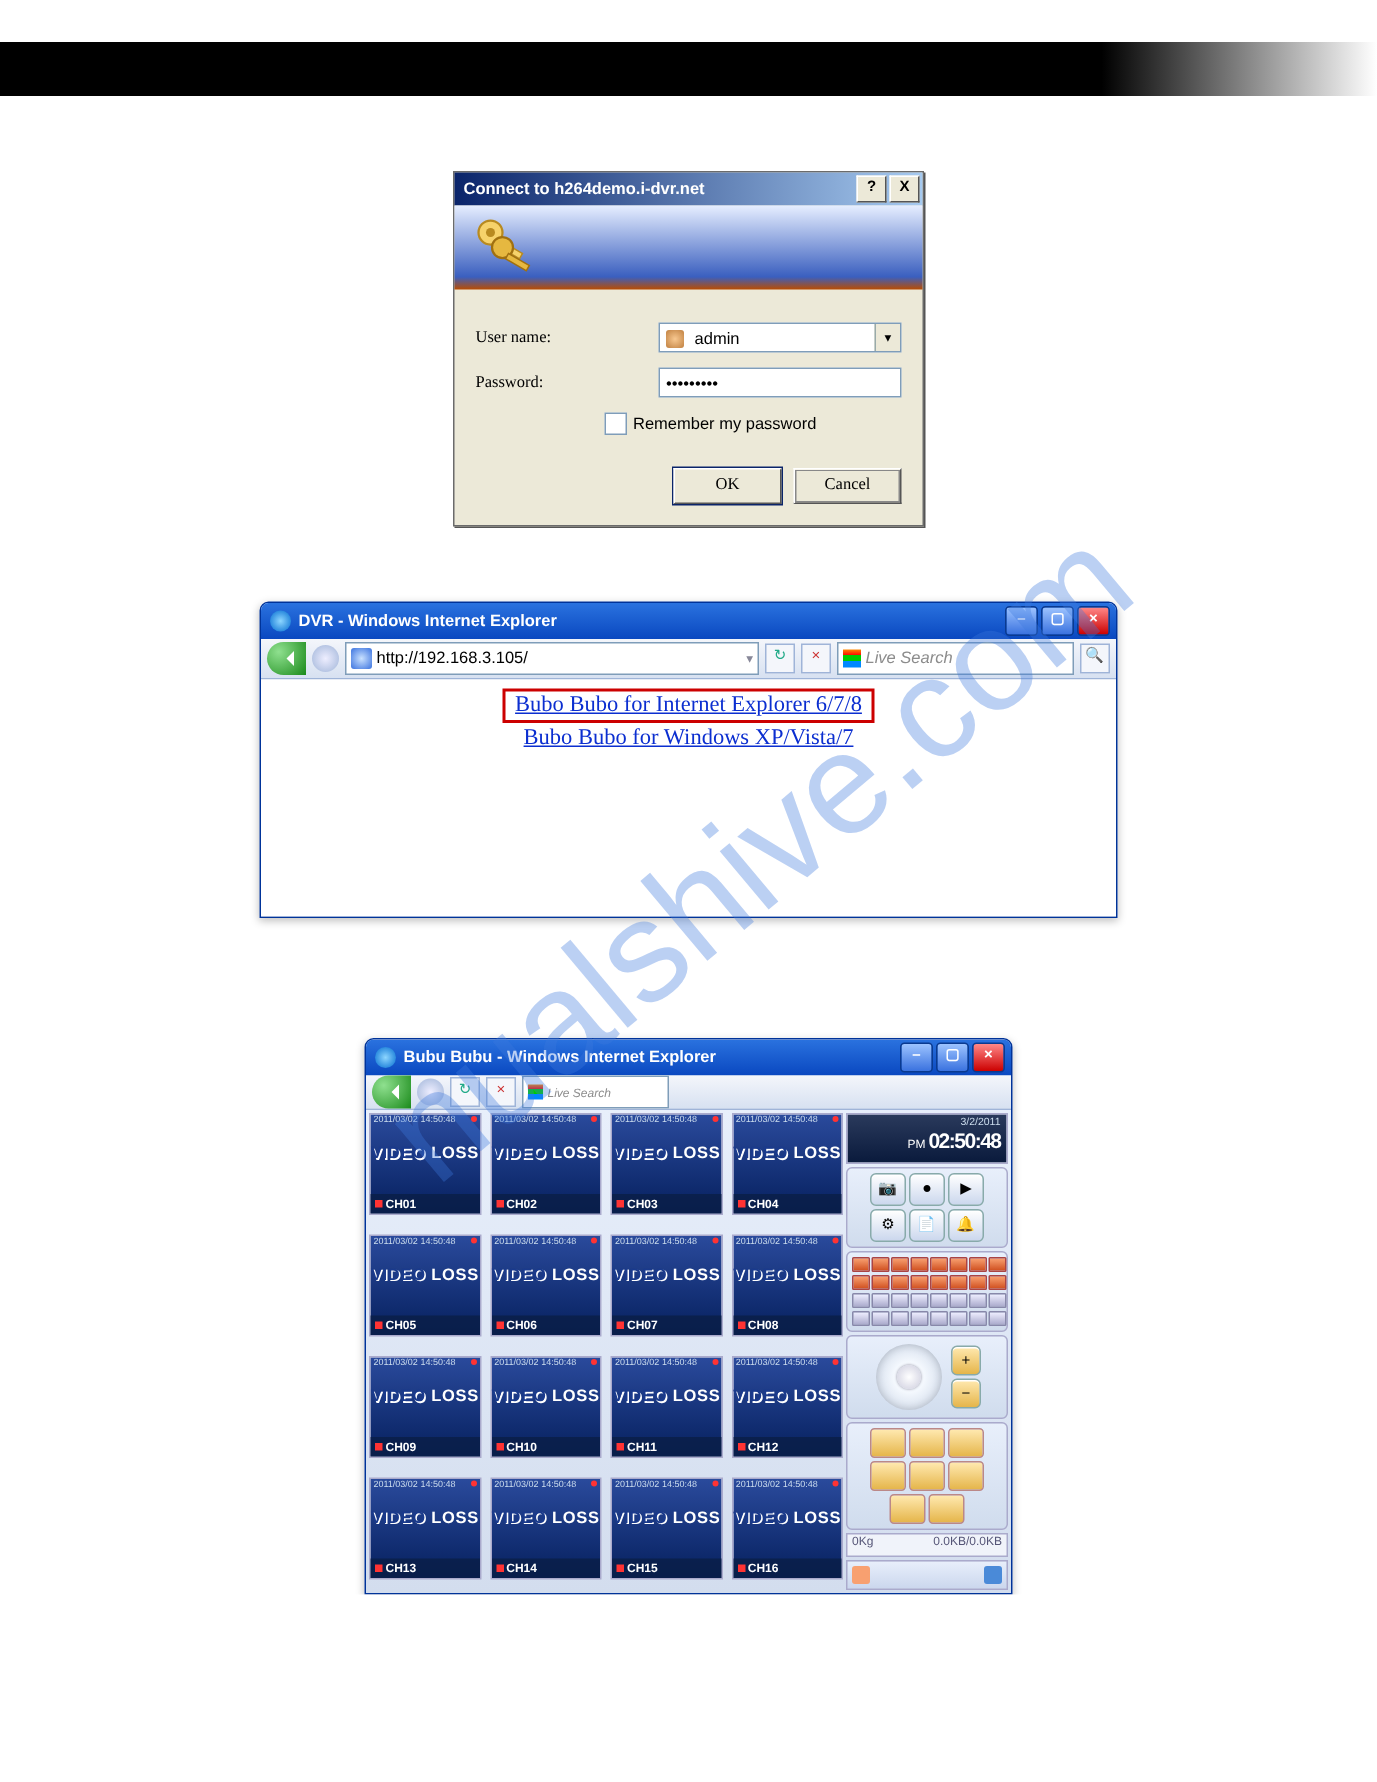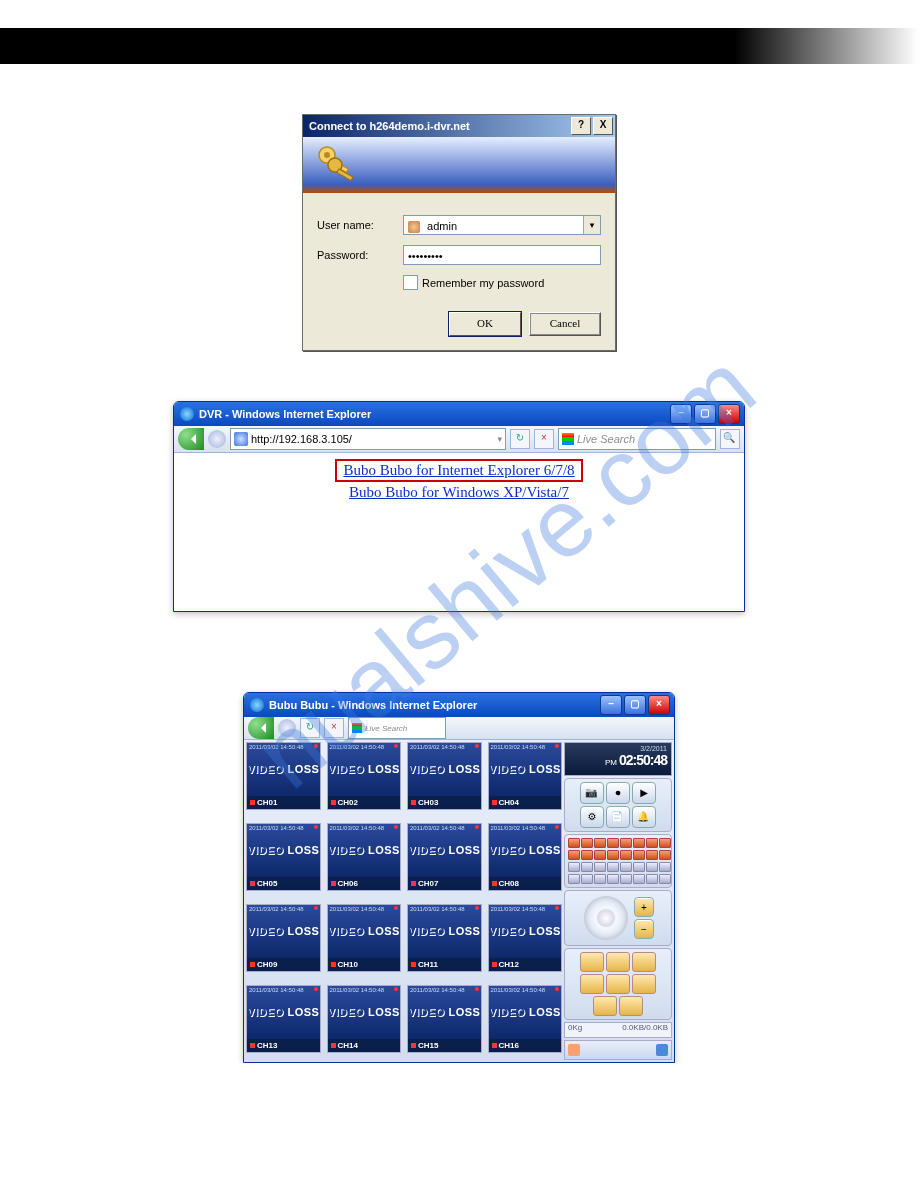--- a/index.html
+++ b/index.html
@@ -83,31 +83,33 @@
     padding: 12px 14px 10px 14px;
   }
   .row {
     display: flex;
     align-items: center;
     margin: 10px 0;
   }
   .lbl {
     width: 86px;
     color: #000;
+    font-family: Liberation Serif, serif;
   }
   .textbox {
     flex: 1;
     height: 20px;
     border: 1px solid #7f9db9;
     background: #fff;
     padding: 0 4px;
     line-height: 20px;
     font-size: 11px;
     position: relative;
     box-sizing: border-box;
+    margin-left: 36px;
   }
   .textbox .dd {
     position: absolute;
     right: 0;
     top: 0;
     width: 16px;
     height: 18px;
     background: #ece9d8;
     border-left: 1px solid #9aa;
     text-align: center;

